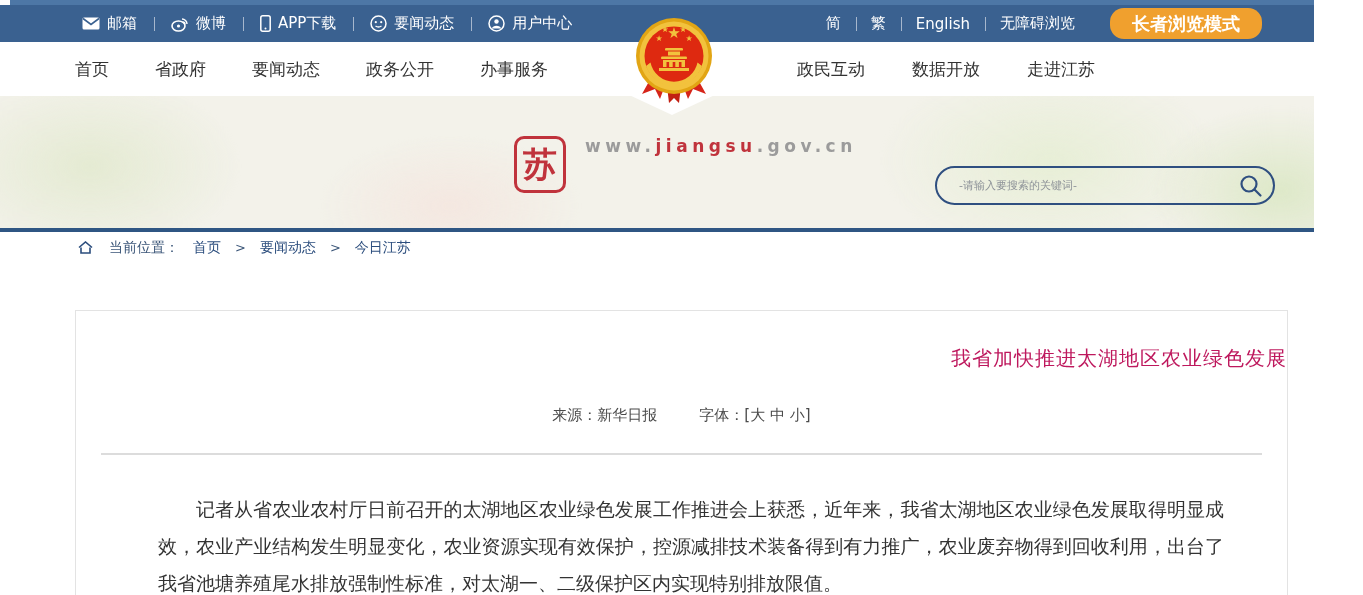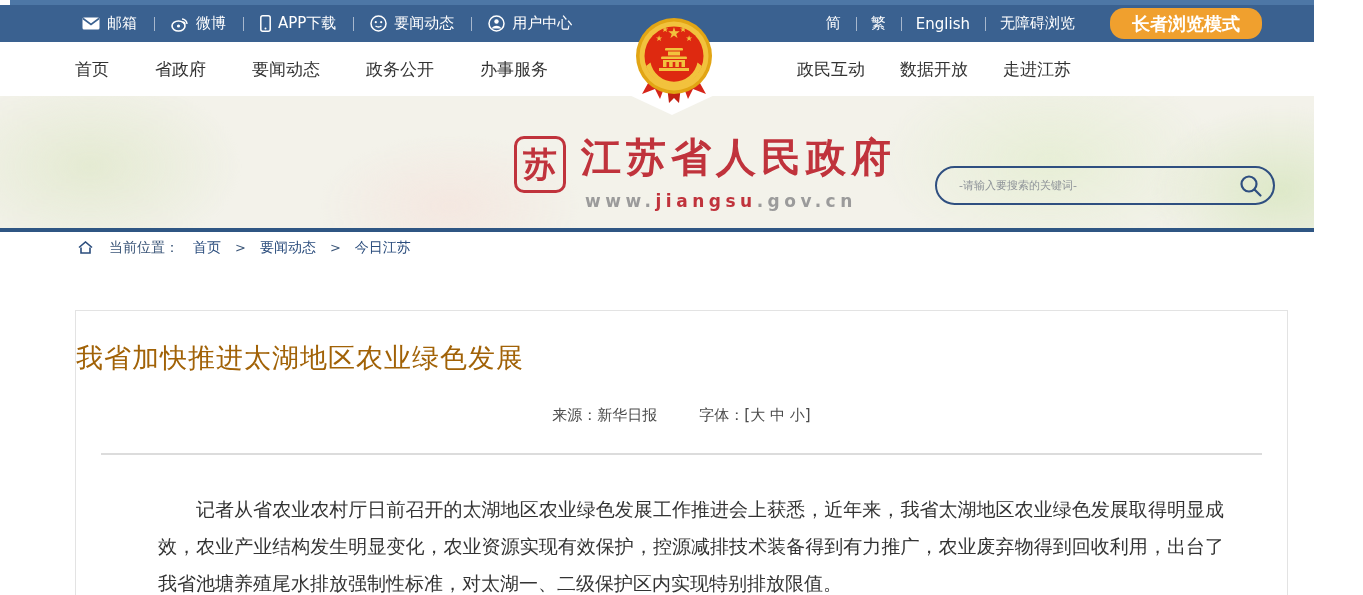--- a/index.html
+++ b/index.html
@@ -26,21 +26,21 @@
   .lang-link { color:#fff; text-decoration:none; font-size:15px; padding:0 15px; position:relative; cursor:pointer; }
   .lang-link + .lang-link::before { content:""; position:absolute; left:0; top:50%;
     transform:translateY(-50%); width:1px; height:14px; background:rgba(255,255,255,.55); }
   .elder-btn { margin-left:20px; background:#f0a02e; color:#fff; border:none; cursor:pointer;
     font-family:inherit; font-size:18px; font-weight:700; padding:6px 22px; border-radius:14px; line-height:1.1; }
 
   
   .mainnav { position:absolute; left:0; top:42px; width:1363px; height:54px; background:#ffffff; }
   .nav-group { position:absolute; top:0; height:54px; display:flex; align-items:center; gap:46px; }
   .nav-left { left:75px; }
-  .nav-right { left:797px; gap:35px; }
+  .nav-right { left:797px; gap:47px; }
   .nav-item { color:#333; text-decoration:none; font-size:17px; cursor:pointer; white-space:nowrap; }
 
   
   .banner { position:absolute; left:0; top:96px; width:1363px; height:132px; background:#f3f2ea; overflow:hidden; }
   .blob { position:absolute; border-radius:50%; filter:blur(2px); }
   .blob1 { left:-60px; top:-20px; width:300px; height:180px; background:radial-gradient(closest-side,#e4ead2,rgba(228,234,210,0)); }
   .blob2 { left:320px; top:40px; width:260px; height:140px; background:radial-gradient(closest-side,#f4e7e0,rgba(244,231,224,0)); }
   .blob3 { left:880px; top:-30px; width:340px; height:190px; background:radial-gradient(closest-side,#e7eed6,rgba(231,238,214,0)); }
   .blob4 { left:1150px; top:10px; width:260px; height:170px; background:radial-gradient(closest-side,#dde8c8,rgba(221,232,200,0)); }
 
@@ -71,22 +71,22 @@
   .breadcrumb { position:absolute; left:0; top:232px; width:1363px; height:31px; background:#fff;
     display:flex; align-items:center; padding-left:78px; font-size:14px; color:#3a5578; gap:14px; }
   .crumb-link { color:#2b4d7d; text-decoration:none; cursor:pointer; }
   .crumb-sep { color:#3a5578; font-size:13px; }
   .home-ic { display:inline-flex; align-items:center; margin-right:2px; }
 
   
   .content { position:absolute; left:0; top:263px; width:1363px; height:332px; background:#fff; }
   .card { position:absolute; left:75px; top:47px; width:1213px; height:600px;
     background:#fff; border:1px solid #e3e3e3; }
-  .card h1 { margin-top:26px; text-align:left; font-size:27px; line-height:42px;
-    font-weight:500; color:#a16207; letter-spacing:1px; }
+  .card h1 { margin-top:26px; text-align:right; font-size:20px; line-height:42px;
+    font-weight:500; color:#be185d; letter-spacing:1px; }
   .meta { margin-top:24px; display:flex; justify-content:center; gap:42px;
     font-size:15px; color:#4a4a4a; line-height:24px; }
   .meta .fs-opt { cursor:pointer; color:#4a4a4a; text-decoration:none; }
   .meta-divider { margin:26px 25px 0 25px; border-top:2px solid #dcdcdc; }
   .card p { margin:36px 63px 0 82px; font-size:19px; line-height:37px; color:#333;
     text-align:justify; text-indent:2em; }
 
   
   .scrollbar { position:absolute; left:1346px; top:0; width:17px; height:595px;
     background:#f6f6f6; border-left:1px solid #e6e6e6; z-index:20; }
@@ -211,21 +211,20 @@
       <rect x="32.5" y="46" width="2.6" height="5" fill="#de2910"></rect>
       <rect x="38.7" y="46" width="2.6" height="5" fill="#de2910"></rect>
       <rect x="44.9" y="46" width="2.6" height="5" fill="#de2910"></rect>
       <rect x="25" y="52" width="30" height="3" fill="#f2c23d"></rect>
     </svg>
   </div>
 
   <div class="brand">
     <div class="seal">苏</div>
     <div class="brand-text">
-      <div class="site-name">江苏省人民政府</div>
       <div class="site-url"><span>www.</span><span class="url-red">jiangsu</span><span>.gov.cn</span></div>
     </div>
   </div>
 
   <div class="search">
     <input type="text" placeholder="-请输入要搜索的关键词-" style="">
     <span class="search-btn">
       <svg width="26" height="26" viewBox="0 0 26 26">
           <circle cx="11" cy="11" r="7.5" fill="none" stroke="#2f4f80" stroke-width="2.2"></circle>
           <line x1="16.5" y1="16.5" x2="22.5" y2="22.5" stroke="#2f4f80" stroke-width="2.2" stroke-linecap="round"></line>

